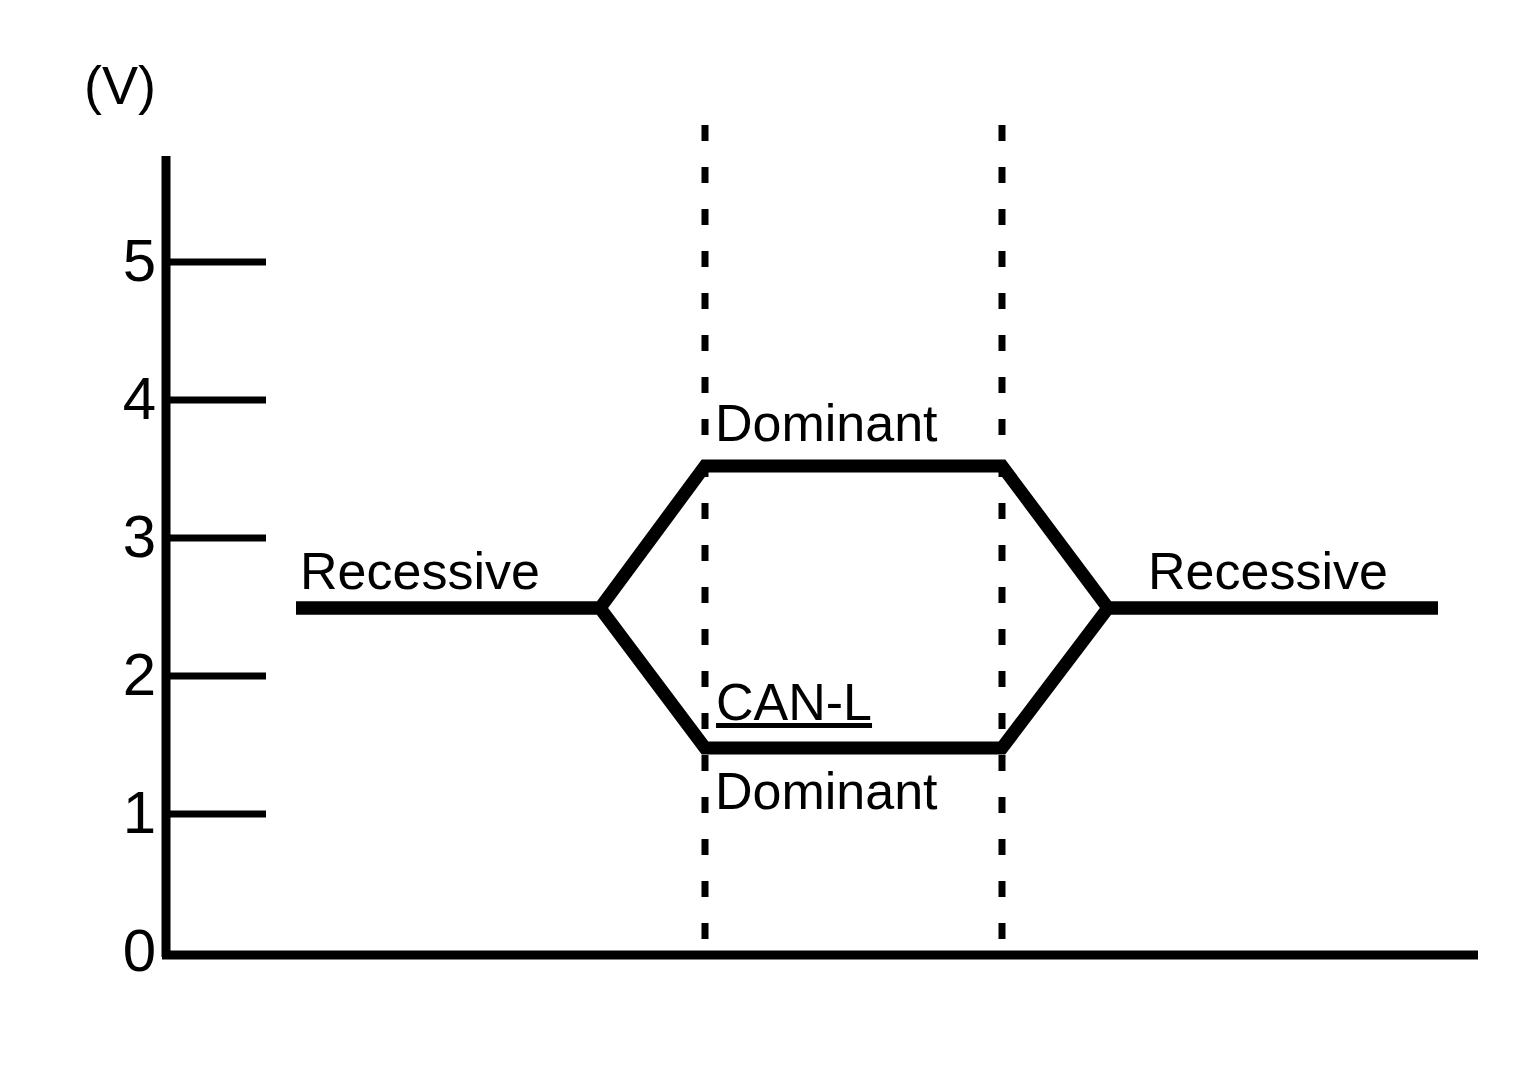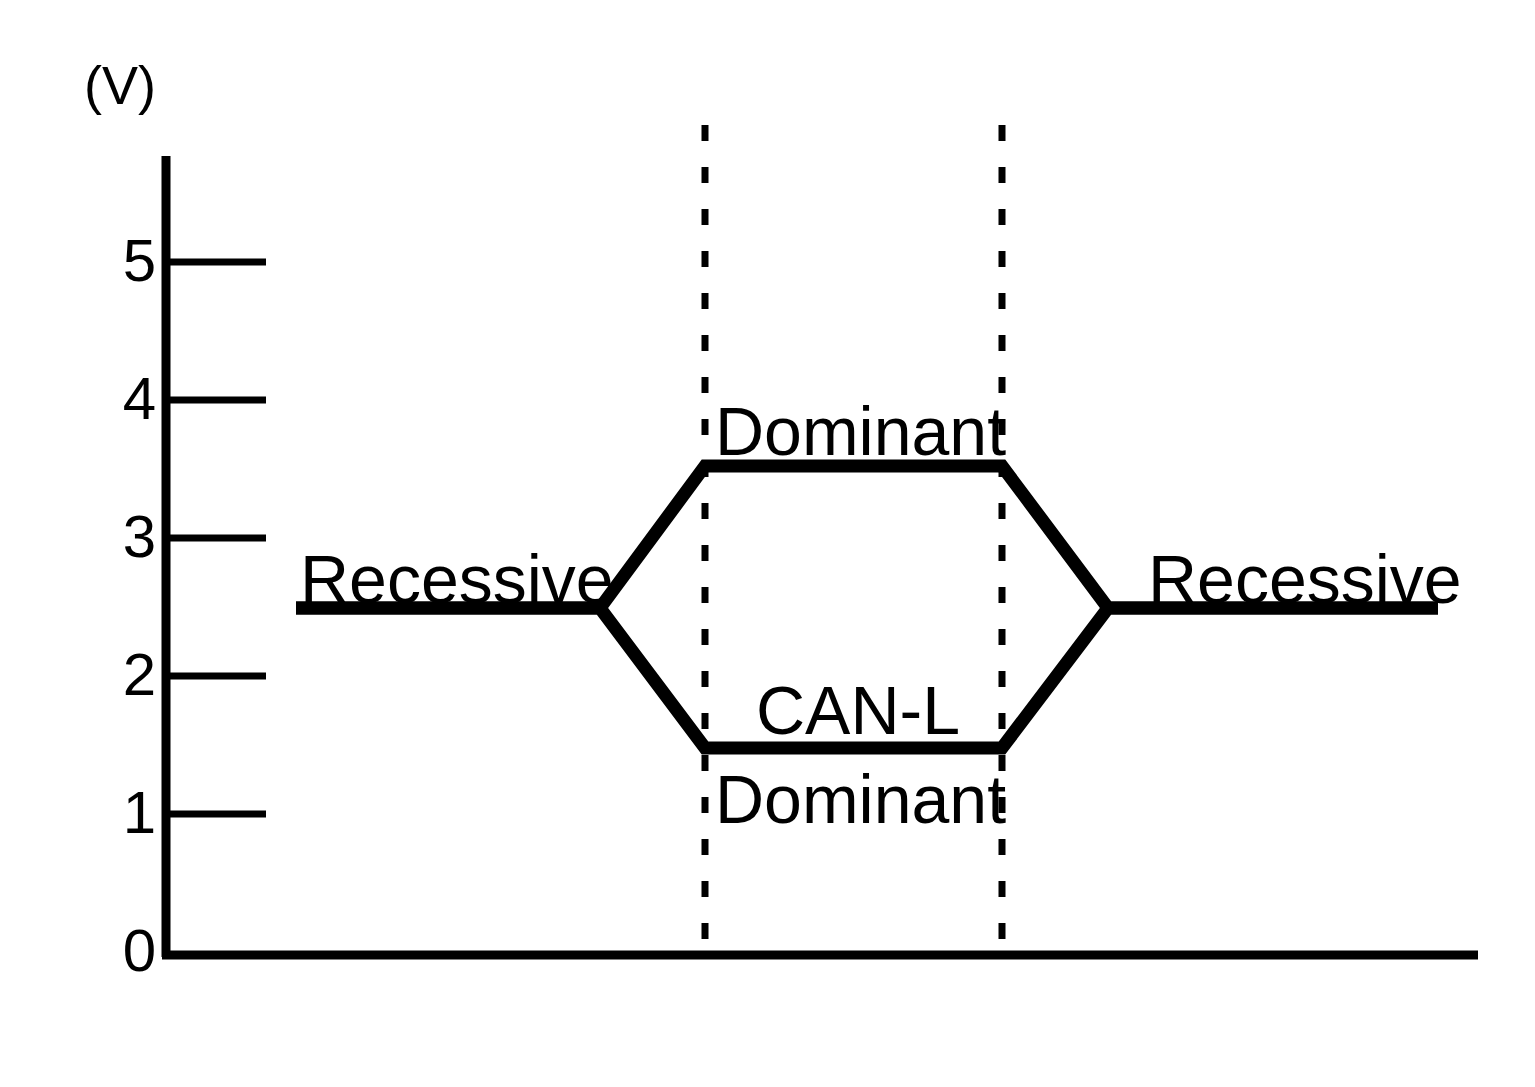--- a/index.html
+++ b/index.html
@@ -36,21 +36,21 @@
     font-size: 60px;
     color: #000000;
     text-align: right;
     width: 56px;
     line-height: 1;
     white-space: nowrap;
   }
   .wave-label {
     position: absolute;
     font-family: "Liberation Sans", sans-serif;
-    font-size: 68px;
+    font-size: 52px;
     color: #000000;
     white-space: nowrap;
     line-height: 1;
   }
 </style>
 </head>
 <body>
 
 <div id="stage">
 
@@ -58,21 +58,21 @@
 
   <div class="ytick-label" style="left:100px; top:231px;">5</div>
   <div class="ytick-label" style="left:100px; top:369px;">4</div>
   <div class="ytick-label" style="left:100px; top:507px;">3</div>
   <div class="ytick-label" style="left:100px; top:645px;">2</div>
   <div class="ytick-label" style="left:100px; top:783px;">1</div>
   <div class="ytick-label" style="left:100px; top:921px;">0</div>
 
   <div class="wave-label" style="left:300px; top:545px;">Recessive</div>
   <div class="wave-label" style="left:715px; top:397px;">Dominant</div>
-  <div class="wave-label" style="left:756px; top:676px;">CAN-L</div>
+  <div class="wave-label" style="left:716px; top:676px;text-decoration:underline;">CAN-L</div>
   <div class="wave-label" style="left:715px; top:765px;">Dominant</div>
   <div class="wave-label" style="left:1148px; top:545px;">Recessive</div>
 
   <svg id="chart-svg" viewBox="0 0 1535 1087">
 
     <g>
       <line x1="166" y1="156" x2="166" y2="957" stroke="#000000" stroke-width="9" stroke-linecap="butt"></line>
       <line x1="162" y1="955" x2="1478" y2="955" stroke="#000000" stroke-width="9" stroke-linecap="butt"></line>
     </g>
 

